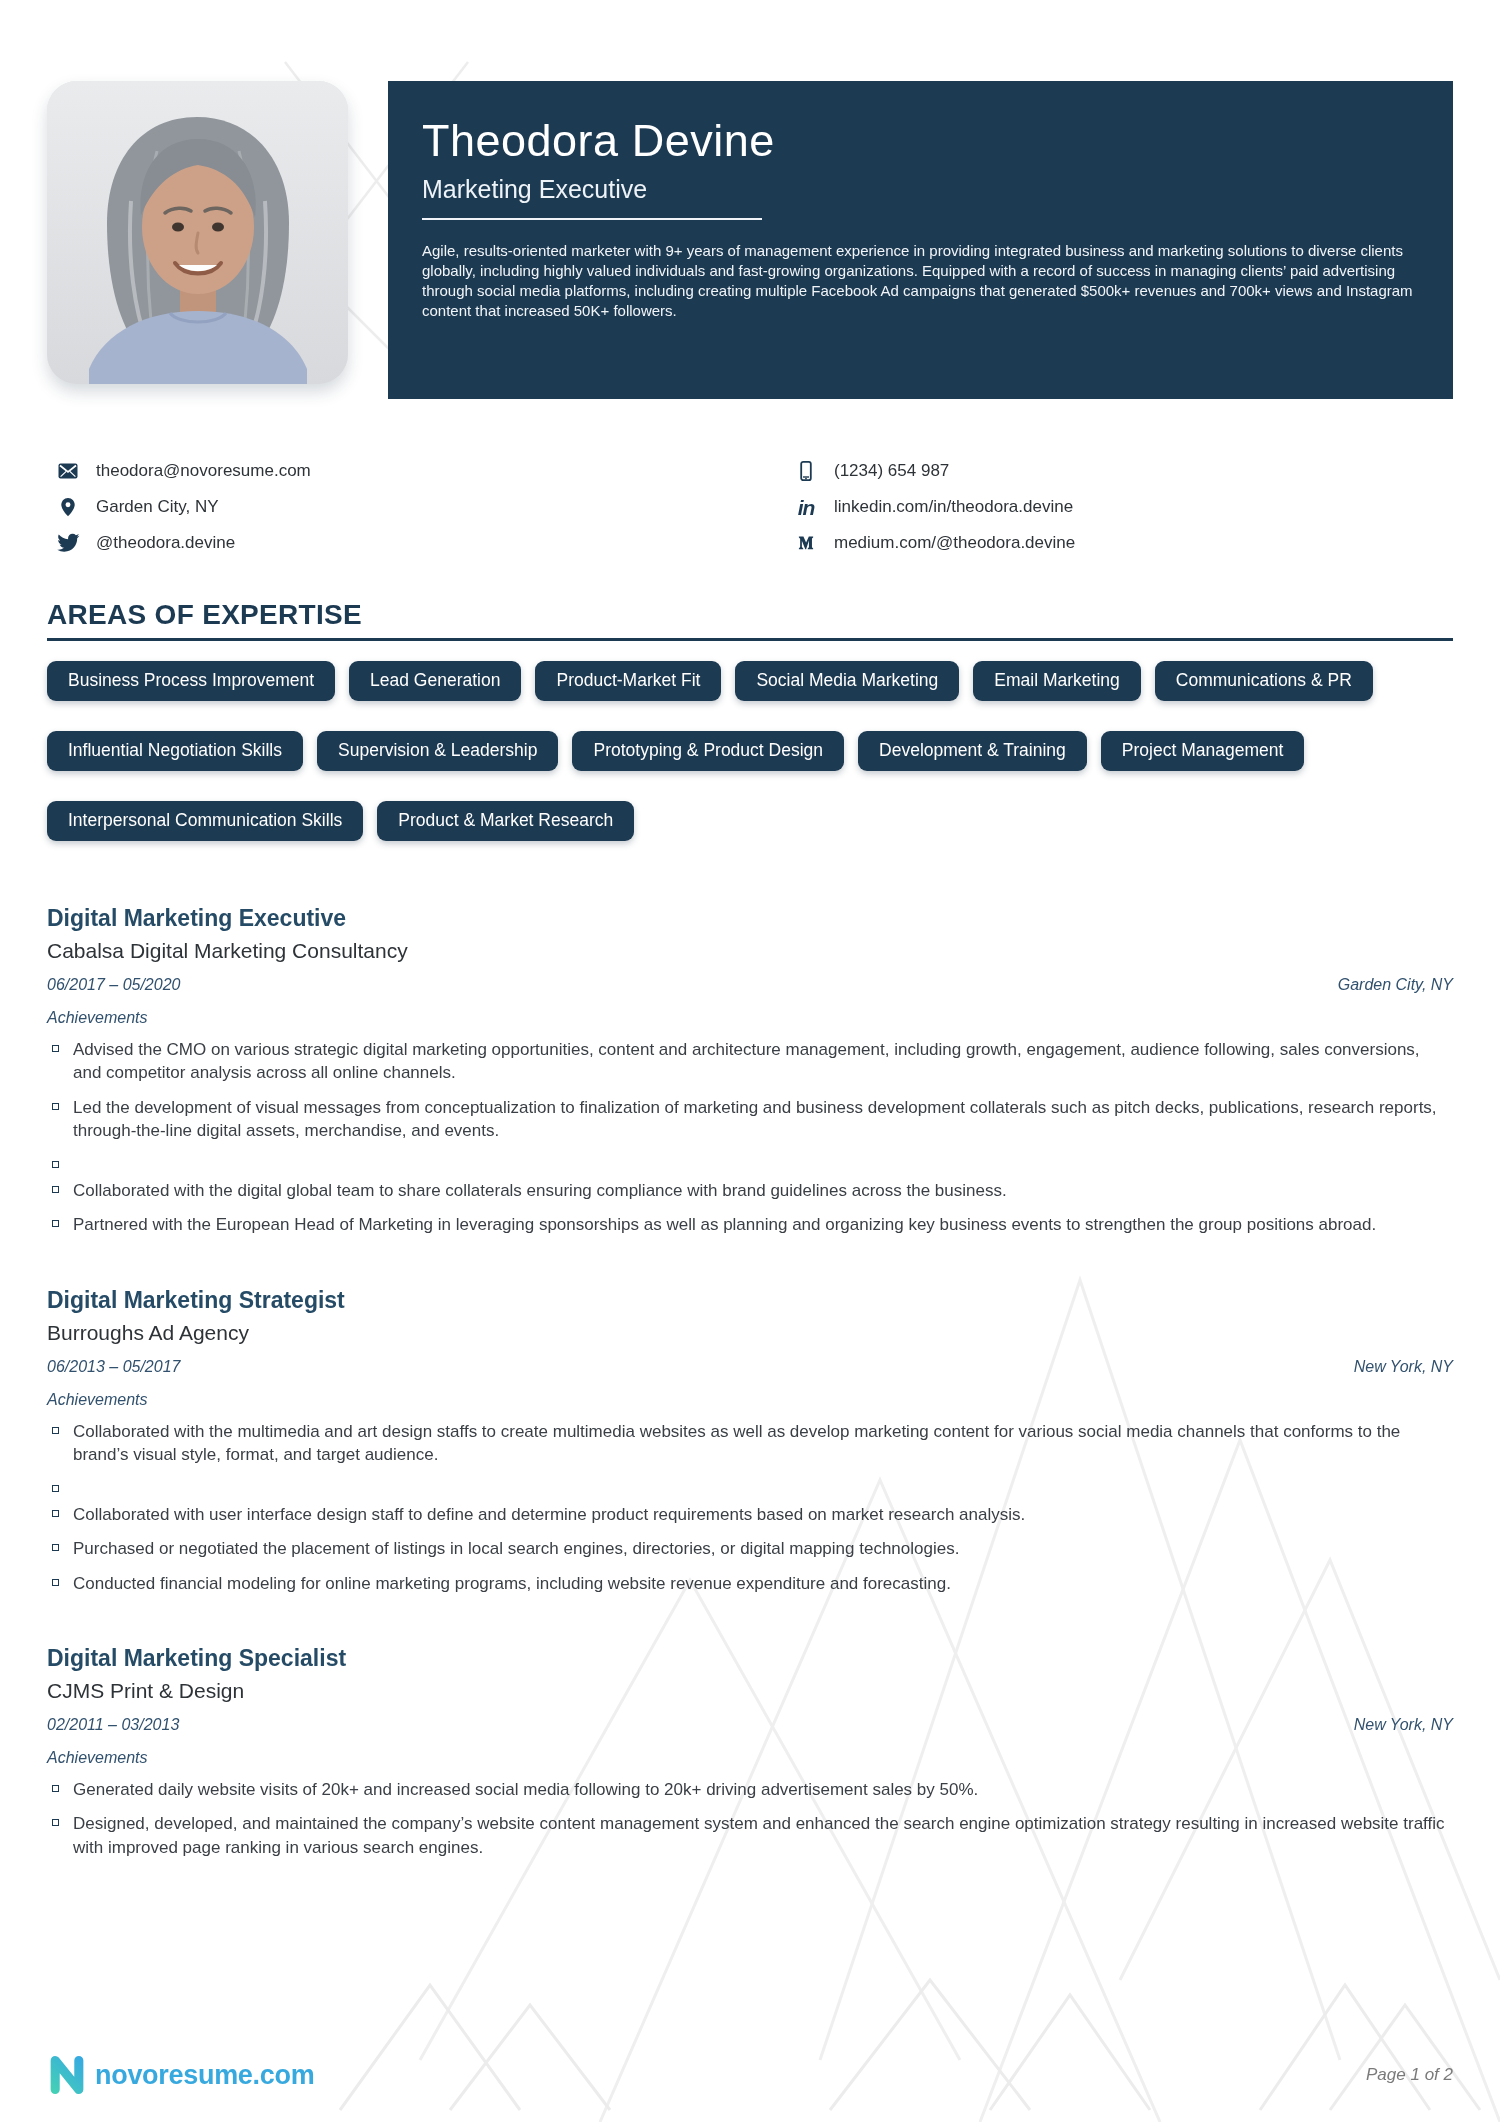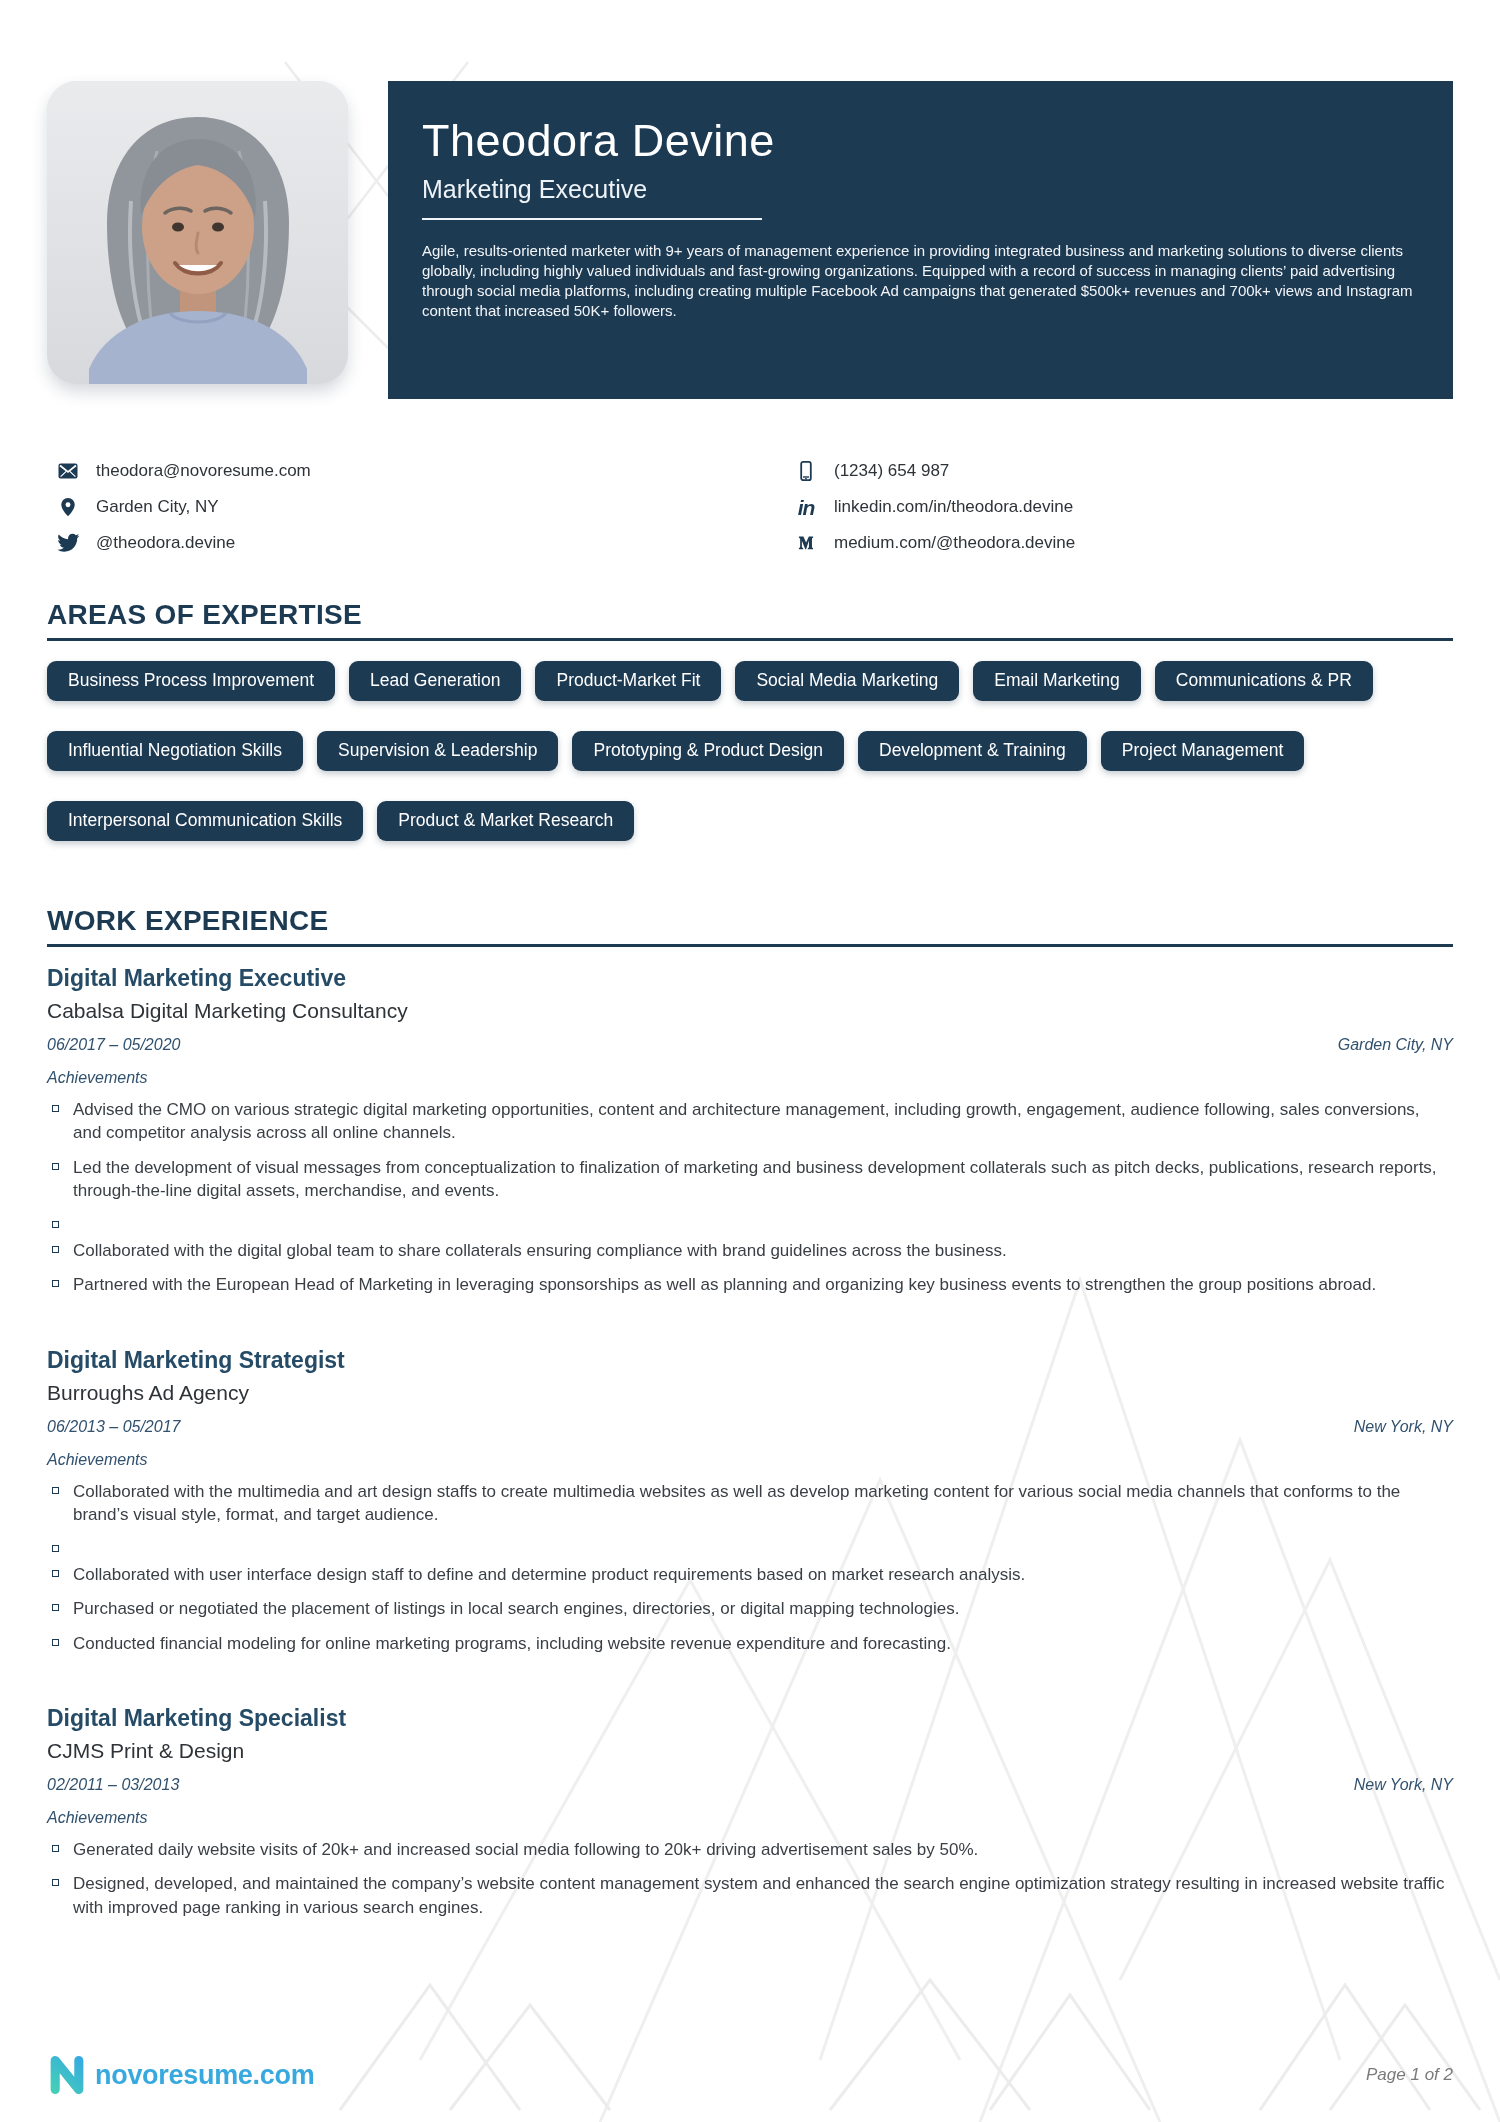--- a/index.html
+++ b/index.html
@@ -237,21 +237,20 @@
         <span class="skill-pill">Supervision &amp; Leadership</span>
         <span class="skill-pill">Prototyping &amp; Product Design</span>
         <span class="skill-pill">Development &amp; Training</span>
         <span class="skill-pill">Project Management</span>
         <span class="skill-pill">Interpersonal Communication Skills</span>
         <span class="skill-pill">Product &amp; Market Research</span>
       </div>
     </div>
 
     <div class="section experience">
-      <div class="section-heading">WORK EXPERIENCE</div>
 
       <div class="job">
         <div class="job-title">Digital Marketing Executive</div>
         <div class="job-company">Cabalsa Digital Marketing Consultancy</div>
         <div class="job-meta">
           <span>06/2017 – 05/2020</span>
           <span>Garden City, NY</span>
         </div>
         <div class="job-achievements-label">Achievements</div>
         <ul class="bullets">

